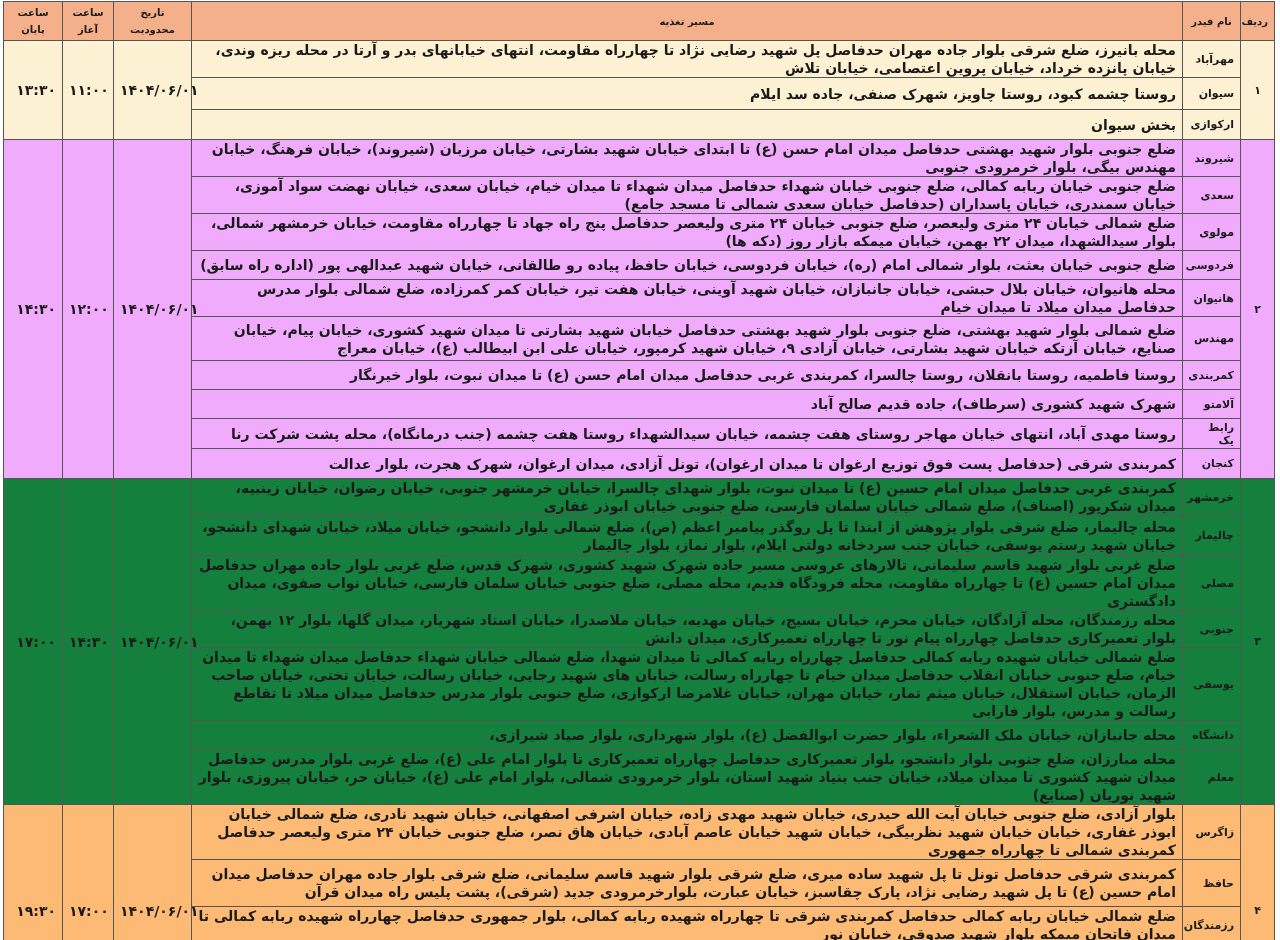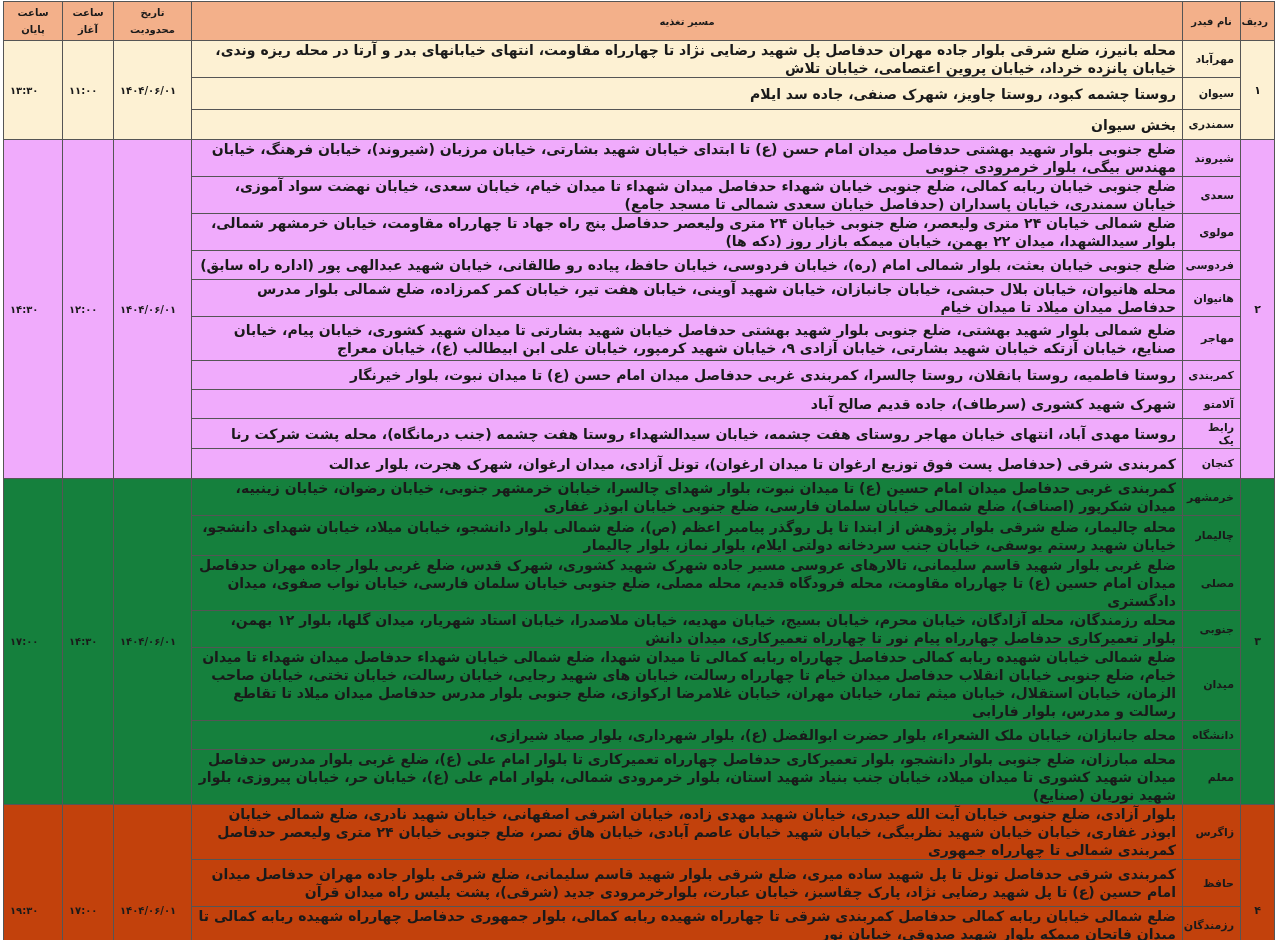--- a/index.html
+++ b/index.html
@@ -4,25 +4,25 @@
 <style>
   html,body{margin:0;padding:0;background:#ffffff;}
   body{width:1280px;height:940px;overflow:hidden;font-family:"DejaVu Sans","Liberation Sans",sans-serif;}
   table.sched{position:absolute;left:3px;top:1px;width:1272px;border-collapse:collapse;direction:rtl;table-layout:fixed;font-weight:bold;color:#1a1a1a;}
   table.sched td, table.sched th{border:1px solid #555;padding:0 6px;vertical-align:middle;}
   th{background:#f3b08a;font-size:10px;font-weight:bold;height:38px;text-align:center;line-height:17px;}
   th.route-h{text-align:center;margin-top:16px;}
   .g1 td{background:#fdf1d3;}
   .g2 td{background:#f0abfc;}
   .g3 td{background:#15803d;}
-  .g4 td{background:#c2410c;}
+  .g4 td{background:#fdba74;}
   td.idx{text-align:center;font-size:11px;width:34px;}
   td.feeder{text-align:right;font-size:11px;width:58px;}
   td.route{font-size:14px;line-height:18px;text-align:right;padding-right:14px;}
-  td.date,td.start,td.end{text-align:left;font-size:10px;direction:ltr;}
+  td.date,td.start,td.end{text-align:right;font-size:14px;direction:ltr;}
   .r1a{height:32px}.r1b{height:32px}.r1c{height:30px}
   .h29{height:29px}.h30{height:30px}.h31{height:31px}
   .thick-top td{border-top:2px solid #333;}
 </style>
 </head>
 <body>
 
 <table class="sched">
   <colgroup>
     <col style="width:34px">
@@ -50,21 +50,21 @@
       <td class="route">محله بانیرز، ضلع شرقی بلوار جاده مهران حدفاصل پل شهید رضایی نژاد تا چهارراه مقاومت، انتهای خیابانهای بدر و آرتا در محله ریزه وندی، خیابان پانزده خرداد، خیابان پروین اعتصامی، خیابان تلاش</td>
       <td class="date" rowspan="3">۱۴۰۴/۰۶/۰۱</td>
       <td class="start" rowspan="3">۱۱:۰۰</td>
       <td class="end" rowspan="3">۱۳:۳۰</td>
     </tr>
     <tr class="g1 r1b">
       <td class="feeder">سیوان</td>
       <td class="route">روستا چشمه کبود، روستا چاویز، شهرک صنفی، جاده سد ایلام</td>
     </tr>
     <tr class="g1 r1c">
-      <td class="feeder">سمندری</td>
+      <td class="feeder">ارکوازی</td>
       <td class="route">بخش سیوان</td>
     </tr>
 
     <tr class="g2 thick-top h29">
       <td class="idx" rowspan="10">۲</td>
       <td class="feeder">شیروند</td>
       <td class="route">ضلع جنوبی بلوار شهید بهشتی حدفاصل میدان امام حسن (ع) تا ابتدای خیابان شهید بشارتی، خیابان مرزبان (شیروند)، خیابان فرهنگ، خیابان مهندس بیگی، بلوار خرمرودی جنوبی</td>
       <td class="date" rowspan="10">۱۴۰۴/۰۶/۰۱</td>
       <td class="start" rowspan="10">۱۲:۰۰</td>
       <td class="end" rowspan="10">۱۴:۳۰</td>
@@ -79,21 +79,21 @@
     </tr>
     <tr class="g2 h29">
       <td class="feeder">فردوسی</td>
       <td class="route">ضلع جنوبی خیابان بعثت، بلوار شمالی امام (ره)، خیابان فردوسی، خیابان حافظ، پیاده رو طالقانی، خیابان شهید عبدالهی پور (اداره راه سابق)</td>
     </tr>
     <tr class="g2" style="height:27px">
       <td class="feeder">هانیوان</td>
       <td class="route">محله هانیوان، خیابان بلال حبشی، خیابان جانبازان، خیابان شهید آوینی، خیابان هفت تیر، خیابان کمر کمرزاده، ضلع شمالی بلوار مدرس حدفاصل میدان میلاد تا میدان خیام</td>
     </tr>
     <tr class="g2" style="height:44px">
-      <td class="feeder">مهاجر</td>
+      <td class="feeder">مهندس</td>
       <td class="route">ضلع شمالی بلوار شهید بهشتی، ضلع جنوبی بلوار شهید بهشتی حدفاصل خیابان شهید بشارتی تا میدان شهید کشوری، خیابان پیام، خیابان صنایع، خیابان آزتکه خیابان شهید بشارتی، خیابان آزادی ۹، خیابان شهید کرمپور، خیابان علی ابن ابیطالب (ع)، خیابان معراج</td>
     </tr>
     <tr class="g2 h29">
       <td class="feeder">کمربندی</td>
       <td class="route">روستا فاطمیه، روستا بانقلان، روستا چالسرا، کمربندی غربی حدفاصل میدان امام حسن (ع) تا میدان نبوت، بلوار خیرنگار</td>
     </tr>
     <tr class="g2 h29">
       <td class="feeder">آلامتو</td>
       <td class="route">شهرک شهید کشوری (سرطاف)، جاده قدیم صالح آباد</td>
     </tr>
@@ -120,21 +120,21 @@
     </tr>
     <tr class="g3" style="height:42px">
       <td class="feeder">مصلی</td>
       <td class="route">ضلع غربی بلوار شهید قاسم سلیمانی، تالارهای عروسی مسیر جاده شهرک شهید کشوری، شهرک قدس، ضلع غربی بلوار جاده مهران حدفاصل میدان امام حسین (ع) تا چهارراه مقاومت، محله فرودگاه قدیم، محله مصلی، ضلع جنوبی خیابان سلمان فارسی، خیابان نواب صفوی، میدان دادگستری</td>
     </tr>
     <tr class="g3" style="height:28px">
       <td class="feeder">جنوبی</td>
       <td class="route">محله رزمندگان، محله آزادگان، خیابان محرم، خیابان بسیج، خیابان مهدیه، خیابان ملاصدرا، خیابان استاد شهریار، میدان گلها، بلوار ۱۲ بهمن، بلوار تعمیرکاری حدفاصل چهارراه پیام نور تا چهارراه تعمیرکاری، میدان دانش</td>
     </tr>
     <tr class="g3" style="height:64px">
-      <td class="feeder">میدان</td>
+      <td class="feeder">یوسفی</td>
       <td class="route">ضلع شمالی خیابان شهیده ربابه کمالی حدفاصل چهارراه ربابه کمالی تا میدان شهدا، ضلع شمالی خیابان شهداء حدفاصل میدان شهداء تا میدان خیام، ضلع جنوبی خیابان انقلاب حدفاصل میدان خیام تا چهارراه رسالت، خیابان های شهید رجایی، خیابان رسالت، خیابان تختی، خیابان صاحب الزمان، خیابان استقلال، خیابان میثم تمار، خیابان مهران، خیابان غلامرضا ارکوازی، ضلع جنوبی بلوار مدرس حدفاصل میدان میلاد تا تقاطع رسالت و مدرس، بلوار فارابی</td>
     </tr>
     <tr class="g3" style="height:29px">
       <td class="feeder">دانشگاه</td>
       <td class="route">محله جانبازان، خیابان ملک الشعراء، بلوار حضرت ابوالفضل (ع)، بلوار شهرداری، بلوار صیاد شیرازی،</td>
     </tr>
     <tr class="g3" style="height:54px">
       <td class="feeder">معلم</td>
       <td class="route">محله مبارزان، ضلع جنوبی بلوار دانشجو، بلوار تعمیرکاری حدفاصل چهارراه تعمیرکاری تا بلوار امام علی (ع)، ضلع غربی بلوار مدرس حدفاصل میدان شهید کشوری تا میدان میلاد، خیابان جنب بنیاد شهید استان، بلوار خرمرودی شمالی، بلوار امام علی (ع)، خیابان حر، خیابان پیروزی، بلوار شهید نوریان (صنایع)</td>
     </tr>

